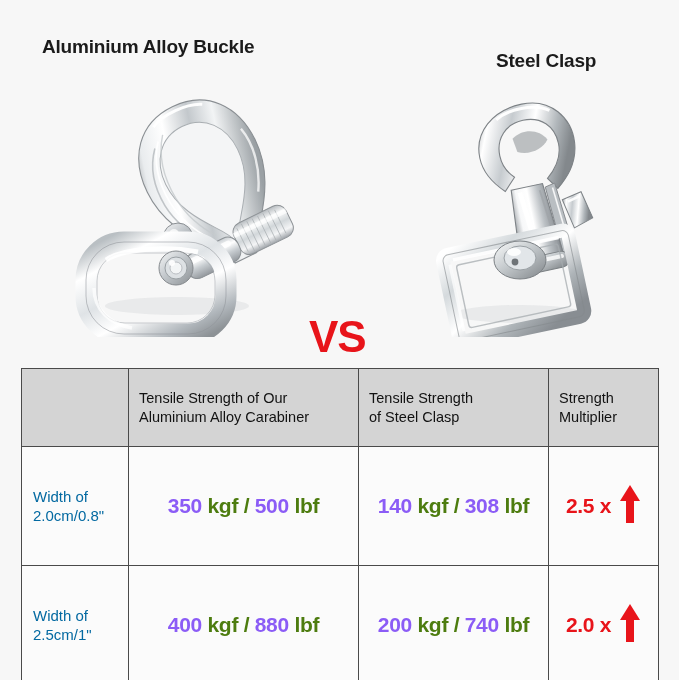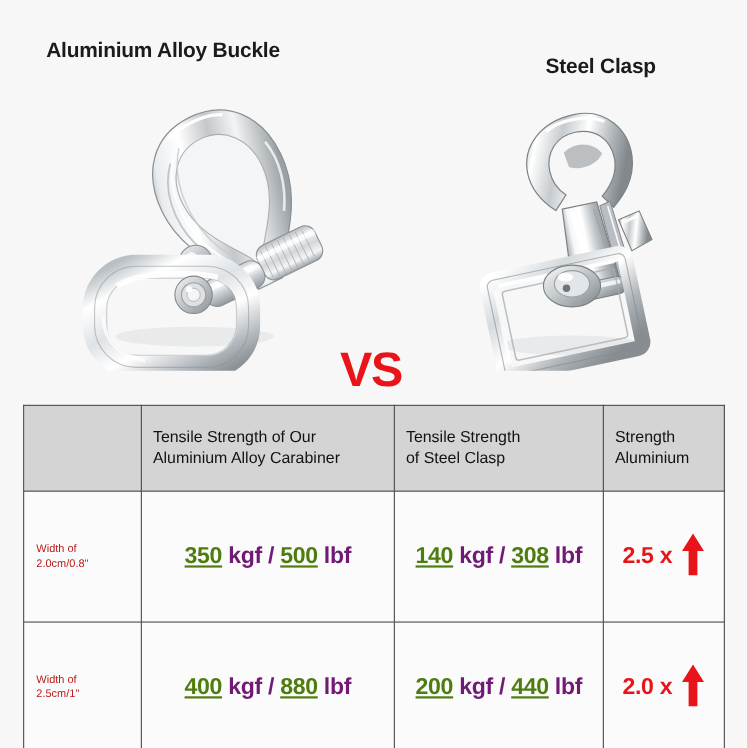--- a/index.html
+++ b/index.html
@@ -76,35 +76,35 @@
   }
   #comparison-table tr.data-row td {
     height: 110px;
   }
   .col-spec   { width: 107px; }
   .col-alu    { width: 230px; }
   .col-steel  { width: 190px; }
   .col-mult   { width: 110px; }
 
   .spec-cell {
-    font-size: 10px;
-    color: #b91c1c;
+    font-size: 15px;
+    color: #0369a1;
     line-height: 1.3;
     padding: 4px 0 4px 11px;
   }
   .value-cell {
     text-align: center;
     font-size: 21px;
     font-weight: bold;
     color: #111;
     white-space: nowrap;
     letter-spacing: -0.3px;
   }
-  .value-cell .num { color: #4d7c0f; text-decoration: underline; }
-  .value-cell .unit { color: #701a75; }
+  .value-cell .num { color: #8b5cf6; }
+  .value-cell .unit { color: #4d7c0f; }
 
   .mult-cell {
     text-align: center;
     white-space: nowrap;
     padding: 0 10px;
   }
   .mult-inner {
     display: inline-flex;
     align-items: center;
     justify-content: center;
@@ -340,21 +340,21 @@
       <td>
         <div>Tensile Strength of Our</div>
         <div>Aluminium Alloy Carabiner</div>
       </td>
       <td>
         <div>Tensile Strength</div>
         <div>of Steel Clasp</div>
       </td>
       <td>
         <div>Strength</div>
-        <div>Aluminium</div>
+        <div>Multiplier</div>
       </td>
     </tr>
 
     <tr class="data-row">
       <td class="spec-cell">
         <div>Width of</div>
         <div>2.0cm/0.8"</div>
       </td>
       <td class="value-cell">
         <span class="num">350</span> <span class="unit">kgf</span>
@@ -384,21 +384,21 @@
         <div>2.5cm/1"</div>
       </td>
       <td class="value-cell">
         <span class="num">400</span> <span class="unit">kgf</span>
         <span class="unit">/</span>
         <span class="num">880</span> <span class="unit">lbf</span>
       </td>
       <td class="value-cell">
         <span class="num">200</span> <span class="unit">kgf</span>
         <span class="unit">/</span>
-        <span class="num">440</span> <span class="unit">lbf</span>
+        <span class="num">740</span> <span class="unit">lbf</span>
       </td>
       <td class="mult-cell">
         <span class="mult-inner">
           <span class="mult-text">2.0 x</span>
           <span class="up-arrow">
             <svg width="22" height="40" viewBox="0 0 22 40">
               <path d="M11 1 L21 17 L15 17 L15 39 L7 39 L7 17 L1 17 Z" fill="#e8141a"></path>
             </svg>
           </span>
         </span>

